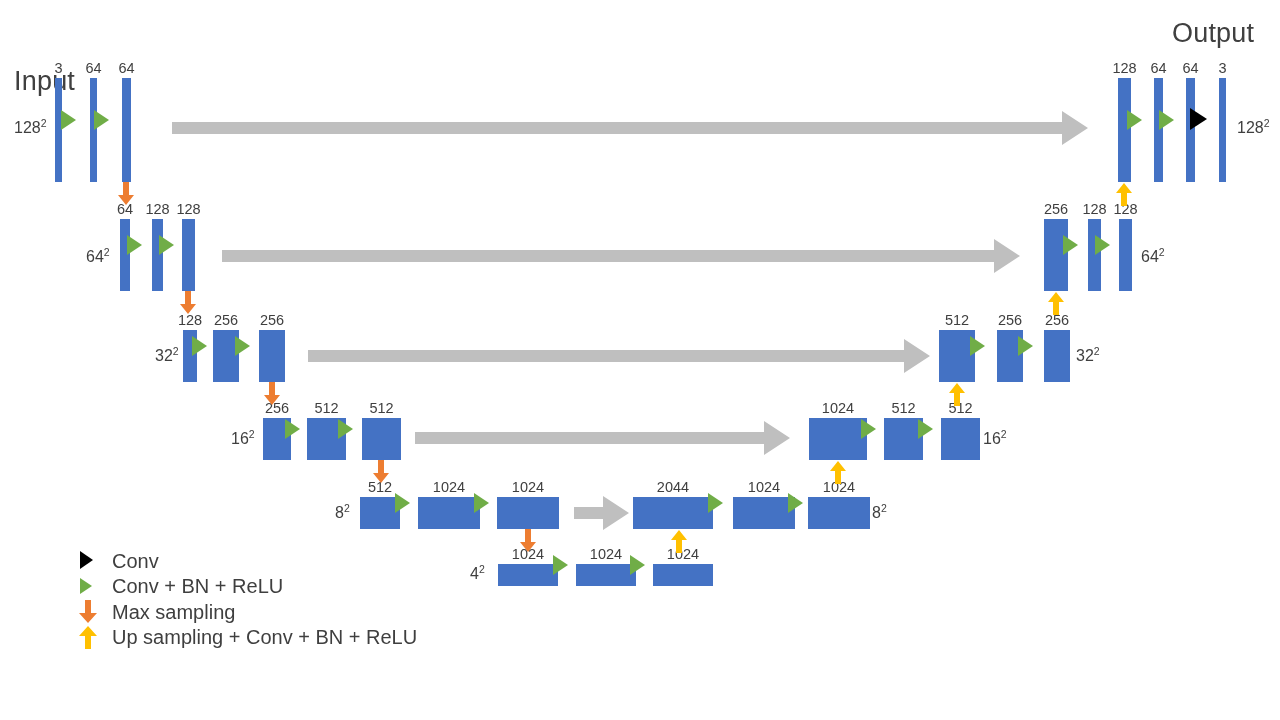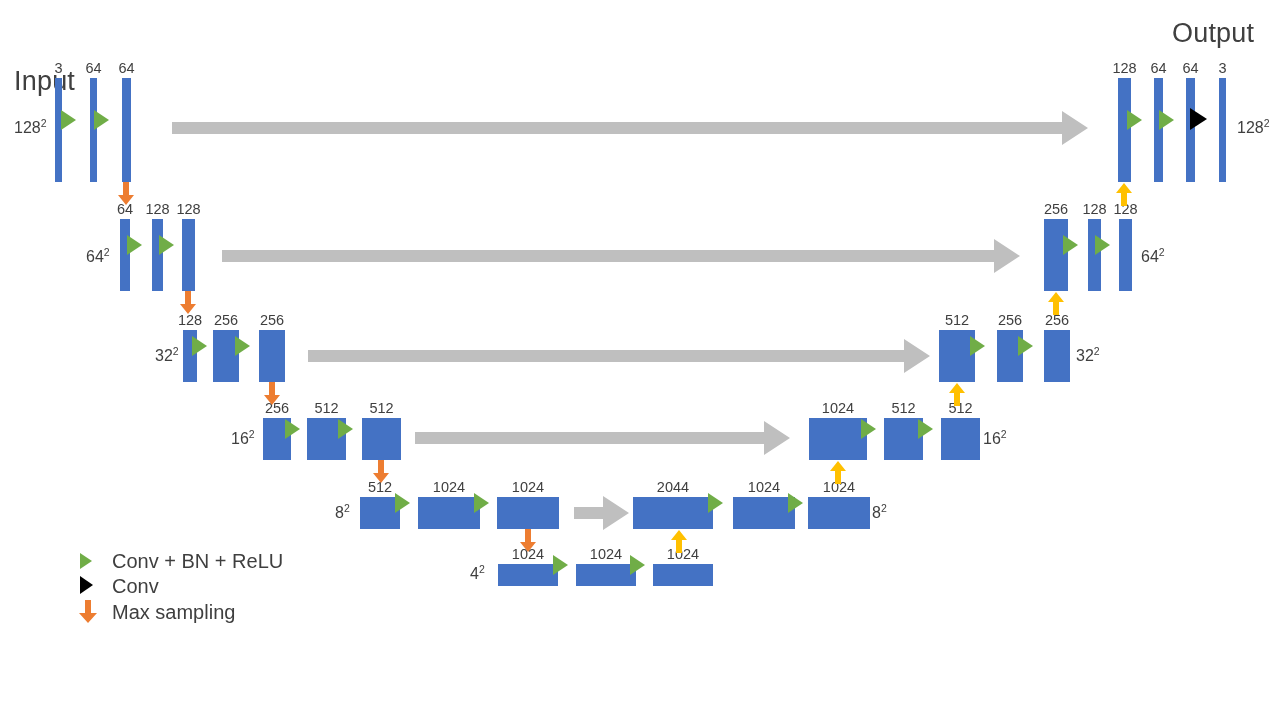--- a/index.html
+++ b/index.html
@@ -218,32 +218,40 @@
         <polygon points="9,1 17,11 12,11 12,24 6,24 6,11 1,11" fill="#FFC000"></polygon>
       </svg>
       <svg width="18" height="24" viewBox="0 0 18 24" style="position: absolute; left: 1115px; top: 182px;">
         <polygon points="9,1 17,11 12,11 12,24 6,24 6,11 1,11" fill="#FFC000"></polygon>
       </svg>
     </div>
 
   <div id="legend">
     <div class="legend-row">
       <span class="legend-glyph">
+        <span class="tri tri-black" style="left:2px;top:2.5px;border-top-width:9px;border-bottom-width:9px;border-left-width:13px;"></span>
+      </span>
+      <span class="legend-text">Conv</span>
+    </div>
+    <div class="legend-row">
+      <span class="legend-glyph">
         <span class="tri tri-green" style="left:2px;top:4.5px;border-top-width:8px;border-bottom-width:8px;border-left-width:12px;"></span>
       </span>
       <span class="legend-text">Conv + BN + ReLU</span>
-    </div>
-    <div class="legend-row">
-      <span class="legend-glyph">
-        <span class="tri tri-black" style="left:2px;top:2.5px;border-top-width:9px;border-bottom-width:9px;border-left-width:13px;"></span>
-      </span>
-      <span class="legend-text">Conv</span>
     </div>
     <div class="legend-row">
       <span class="legend-glyph">
         <svg width="20" height="24" viewBox="0 0 20 24" style="position:absolute;left:0px;top:1px;">
           <polygon points="7,0 13,0 13,13 19,13 10,23 1,13 7,13" fill="#ED7D31"></polygon>
         </svg>
       </span>
       <span class="legend-text">Max sampling</span>
     </div>
+    <div class="legend-row">
+      <span class="legend-glyph">
+        <svg width="20" height="24" viewBox="0 0 20 24" style="position:absolute;left:0px;top:1px;">
+          <polygon points="10,0 19,10 13,10 13,23 7,23 7,10 1,10" fill="#FFC000"></polygon>
+        </svg>
+      </span>
+      <span class="legend-text">Up sampling + Conv + BN + ReLU</span>
+    </div>
   </div>
 </div>
 
 </body></html>

